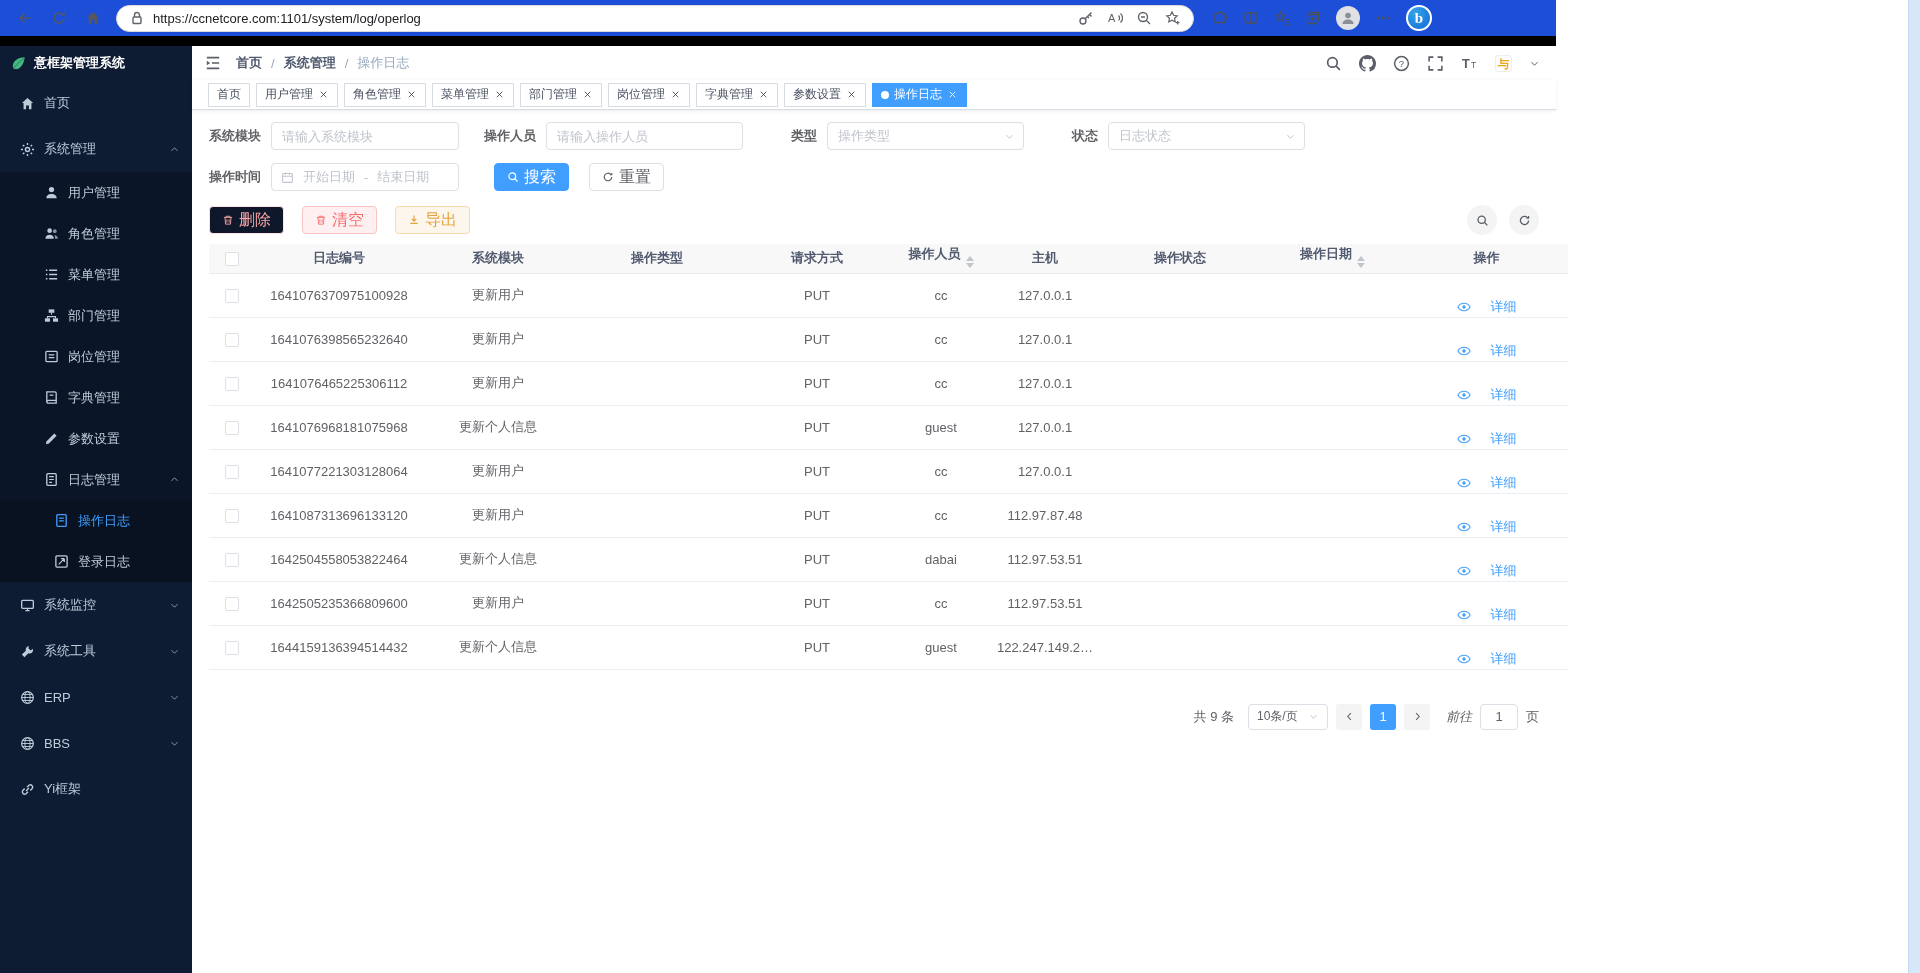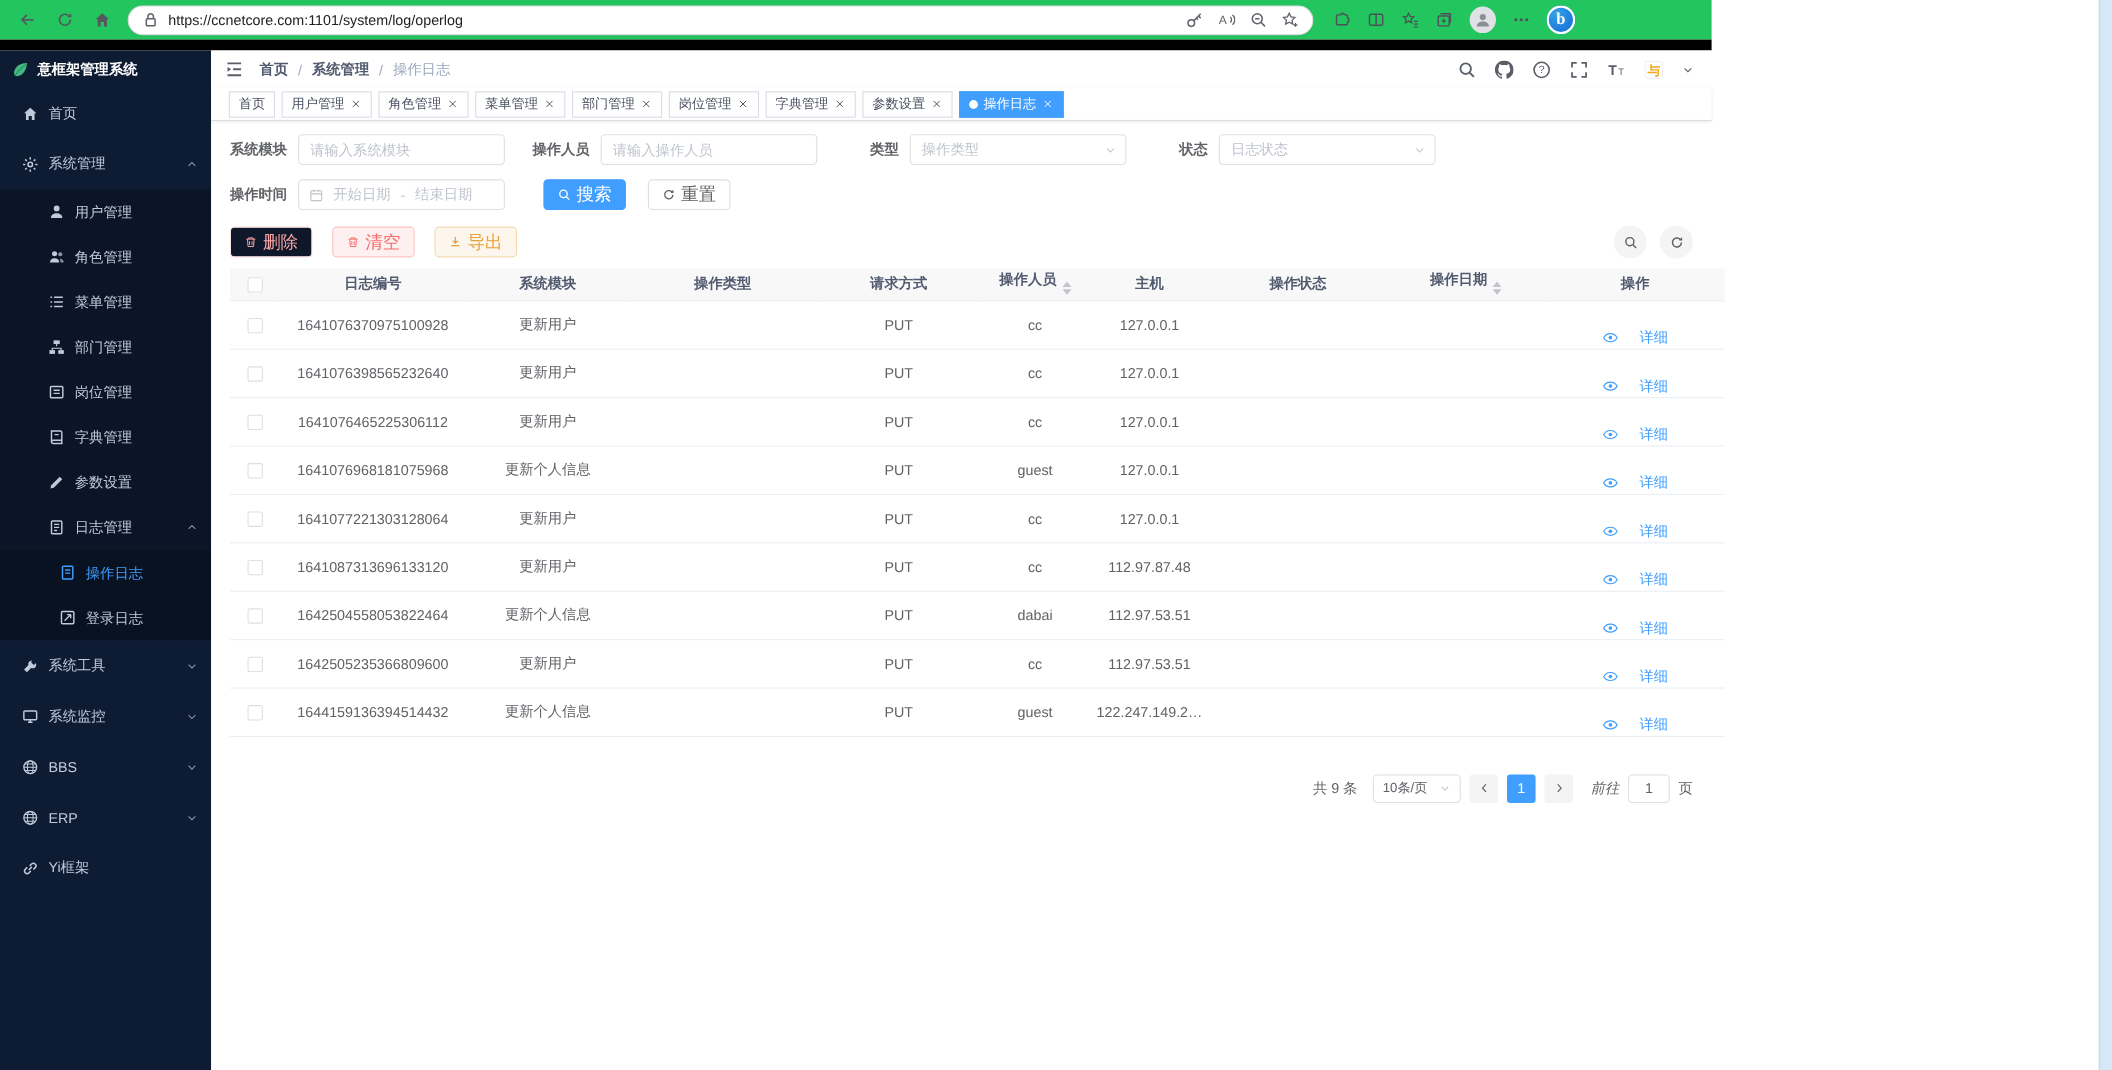--- a/index.html
+++ b/index.html
@@ -2,21 +2,21 @@
 <html><head>
 <meta charset="utf-8">
 <style>
   * { box-sizing: border-box; margin: 0; padding: 0; }
   html,body { width:1920px; height:973px; overflow:hidden; background:#fff;
     font-family:"Liberation Sans","DejaVu Sans",sans-serif; }
   .ic { width:16px; height:16px; display:block; }
 
   
   .bwindow { position:absolute; left:0; top:0; width:1556px; height:973px; background:#fff; }
-  .chrome { height:36px; background:#22c55e; display:flex; align-items:center; padding:0 10px; gap:4px; }
+  .chrome { height:36px; background:#1d4ed8; display:flex; align-items:center; padding:0 10px; gap:4px; }
   .cbtn { width:30px; height:28px; display:flex; align-items:center; justify-content:center; color:#54585e; border-radius:4px; cursor:pointer; }
   .addrbar { flex:1; max-width:1078px; height:27px; background:#fff; border:1px solid #d8dadd; border-radius:14px; display:flex; align-items:center; padding:0 12px; gap:8px; color:#5f6368; box-shadow:0 1px 2px rgba(0,0,0,.05); margin:0 4px; }
   .url { font-size:13px; color:#202124; white-space:nowrap; overflow:hidden; }
   .addr-icons { margin-left:auto; display:flex; gap:13px; align-items:center; color:#5f6368; }
   .addr-icons span, .chrome-right > span { cursor:pointer; }
   .chrome-right { display:flex; gap:15px; align-items:center; margin-left:10px; color:#4d5156; }
   .avatar { width:24px; height:24px; border-radius:50%; background:#dfe1e5; display:flex; align-items:center; justify-content:center; color:#8a8f96; overflow:hidden; }
   .bing { width:26px; height:26px; border-radius:50%; background:radial-gradient(circle at 35% 30%,#35a3e8,#0e62d3); display:flex; align-items:center; justify-content:center; box-shadow:0 0 0 2px #fff inset; cursor:pointer; }
   .bing::after { content:"b"; color:#fff; font-weight:bold; font-size:15px; font-family:"Liberation Serif",serif; }
   .blackbar { height:10px; background:#000; }
@@ -336,68 +336,68 @@
               <svg class="ic" viewBox="0 0 16 16" aria-hidden="true">
                 <rect x="2" y="2" width="12" height="12" rx="1.2" fill="none" stroke="currentColor" stroke-width="1.4"></rect>
                 <path d="M5 11l6-6M11 5H7.5M11 5v3.5" stroke="currentColor" stroke-width="1.3" fill="none"></path>
               </svg>
             </span>
             <span class="s-lbl">登录日志</span>
           </div>
           <div class="side-item lvl1">
             <span class="s-ic">
               <svg class="ic" viewBox="0 0 16 16" aria-hidden="true">
-                <path d="M9.5 2.5a3.5 3.5 0 0 0-3.3 4.6L2 11.3 4.7 14l4.2-4.2A3.5 3.5 0 0 0 13.5 5l-2 2L9 4.5z" fill="currentColor"></path>
-              </svg>
-            </span>
-            <span class="s-lbl">系统工具</span>
-            <span class="s-caret">
-              <svg class="ic" viewBox="0 0 16 16" aria-hidden="true">
-                <path d="M3.5 6l4.5 4.5L12.5 6" stroke="currentColor" stroke-width="1.4" fill="none"></path>
-              </svg>
-            </span>
-          </div>
-          <div class="side-item lvl1">
-            <span class="s-ic">
-              <svg class="ic" viewBox="0 0 16 16" aria-hidden="true">
                 <rect x="1.8" y="2.5" width="12.4" height="8.5" rx="1" fill="none" stroke="currentColor" stroke-width="1.4"></rect>
                 <path d="M5.8 13.5h4.4M8 11v2.5" stroke="currentColor" stroke-width="1.4"></path>
               </svg>
             </span>
             <span class="s-lbl">系统监控</span>
+            <span class="s-caret">
+              <svg class="ic" viewBox="0 0 16 16" aria-hidden="true">
+                <path d="M3.5 6l4.5 4.5L12.5 6" stroke="currentColor" stroke-width="1.4" fill="none"></path>
+              </svg>
+            </span>
+          </div>
+          <div class="side-item lvl1">
+            <span class="s-ic">
+              <svg class="ic" viewBox="0 0 16 16" aria-hidden="true">
+                <path d="M9.5 2.5a3.5 3.5 0 0 0-3.3 4.6L2 11.3 4.7 14l4.2-4.2A3.5 3.5 0 0 0 13.5 5l-2 2L9 4.5z" fill="currentColor"></path>
+              </svg>
+            </span>
+            <span class="s-lbl">系统工具</span>
             <span class="s-caret">
               <svg class="ic" viewBox="0 0 16 16" aria-hidden="true">
                 <path d="M3.5 6l4.5 4.5L12.5 6" stroke="currentColor" stroke-width="1.4" fill="none"></path>
               </svg>
             </span>
           </div>
           <div class="side-item lvl1">
             <span class="s-ic">
               <svg class="ic" viewBox="0 0 16 16" aria-hidden="true">
                 <circle cx="8" cy="8" r="6.2" fill="none" stroke="currentColor" stroke-width="1.3"></circle>
                 <ellipse cx="8" cy="8" rx="2.8" ry="6.2" fill="none" stroke="currentColor" stroke-width="1"></ellipse>
                 <path d="M1.8 8h12.4M2.7 4.8h10.6M2.7 11.2h10.6" stroke="currentColor" stroke-width="1"></path>
               </svg>
             </span>
-            <span class="s-lbl">BBS</span>
+            <span class="s-lbl">ERP</span>
             <span class="s-caret">
               <svg class="ic" viewBox="0 0 16 16" aria-hidden="true">
                 <path d="M3.5 6l4.5 4.5L12.5 6" stroke="currentColor" stroke-width="1.4" fill="none"></path>
               </svg>
             </span>
           </div>
           <div class="side-item lvl1">
             <span class="s-ic">
               <svg class="ic" viewBox="0 0 16 16" aria-hidden="true">
                 <circle cx="8" cy="8" r="6.2" fill="none" stroke="currentColor" stroke-width="1.3"></circle>
                 <ellipse cx="8" cy="8" rx="2.8" ry="6.2" fill="none" stroke="currentColor" stroke-width="1"></ellipse>
                 <path d="M1.8 8h12.4M2.7 4.8h10.6M2.7 11.2h10.6" stroke="currentColor" stroke-width="1"></path>
               </svg>
             </span>
-            <span class="s-lbl">ERP</span>
+            <span class="s-lbl">BBS</span>
             <span class="s-caret">
               <svg class="ic" viewBox="0 0 16 16" aria-hidden="true">
                 <path d="M3.5 6l4.5 4.5L12.5 6" stroke="currentColor" stroke-width="1.4" fill="none"></path>
               </svg>
             </span>
           </div>
           <div class="side-item lvl1">
             <span class="s-ic">
               <svg class="ic" viewBox="0 0 16 16" aria-hidden="true">
                 <path d="M6.5 9.5l3-3M5 7L3 9a2.5 2.5 0 0 0 3.5 3.5l2-2M11 9l2-2A2.5 2.5 0 0 0 9.5 3.5l-2 2" stroke="currentColor" stroke-width="1.5" fill="none"></path>

